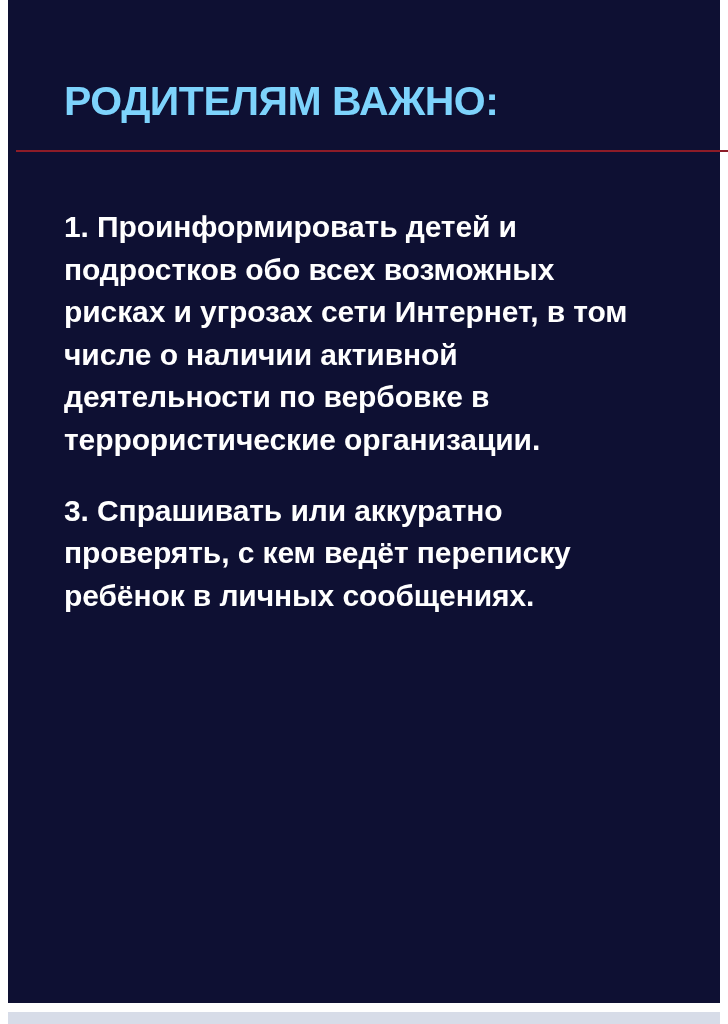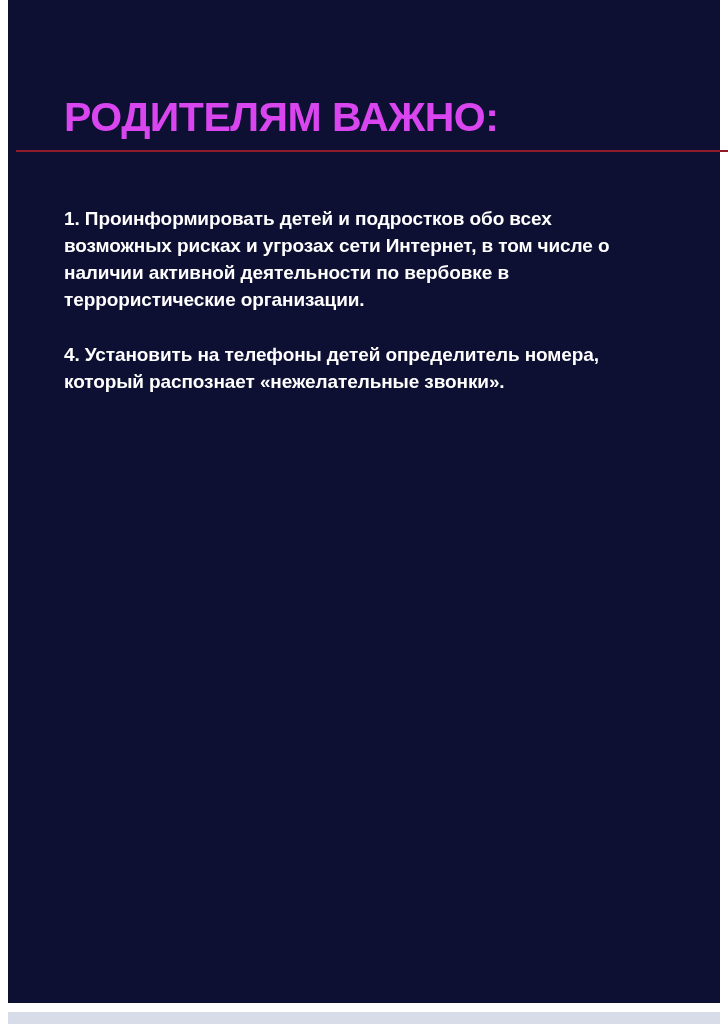--- a/index.html
+++ b/index.html
@@ -48,22 +48,22 @@
     left: 8px;
     top: 1012px;
     width: 712px;
     height: 12px;
     background: #d7dce8;
   }
 
   .title {
     position: absolute;
     left: 56px;
-    top: 96px;
-    color: #d946ef;
+    top: 80px;
+    color: #7dd3fc;
     font-size: 41px;
     font-weight: bold;
     letter-spacing: -0.5px;
     line-height: 1.05;
     white-space: nowrap;
     font-family: "Liberation Sans", sans-serif;
   }
 
   .title-rule {
     position: absolute;
@@ -76,38 +76,38 @@
 
   .content {
     position: absolute;
     left: 56px;
     top: 206px;
     width: 600px;
   }
 
   .item {
     color: #ffffff;
-    font-size: 19px;
+    font-size: 30px;
     font-weight: bold;
     line-height: 1.42;
     margin: 0 8px 28px 0;
     font-family: "Liberation Sans", sans-serif;
     letter-spacing: -0.1px;
   }
   .item:last-child { margin-bottom: 0; }
 </style>
 </head>
 <body>
 
 <div class="poster">
   <div class="panel">
     <div class="title">РОДИТЕЛЯМ ВАЖНО:</div>
     <div class="title-rule"></div>
 
     <div class="content">
       <p class="item">1.  Проинформировать детей и подростков обо всех возможных рисках и угрозах сети Интернет, в том числе о наличии активной деятельности по вербовке в террористические организации.</p>
-      <p class="item">4. Установить на телефоны детей определитель номера, который распознает «нежелательные звонки».</p>
+      <p class="item">3. Спрашивать или аккуратно проверять, с кем ведёт переписку ребёнок в личных сообщениях.</p>
     </div>
   </div>
 
   <div class="bottom-strip"></div>
   <div class="bottom-bar"></div>
 </div>
 
 </body></html>

